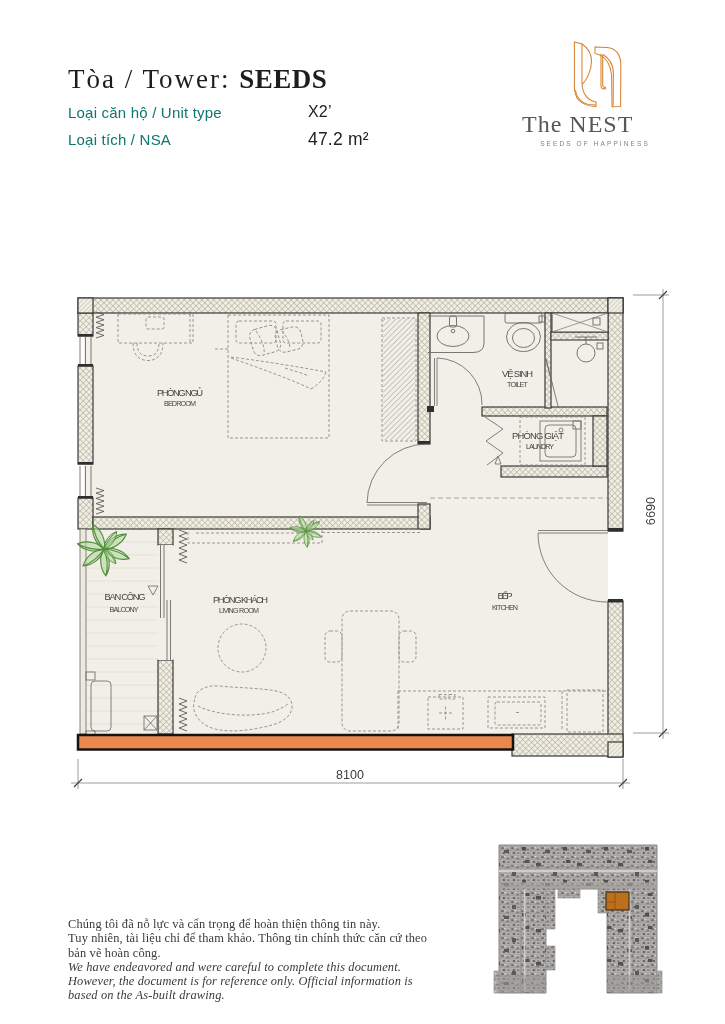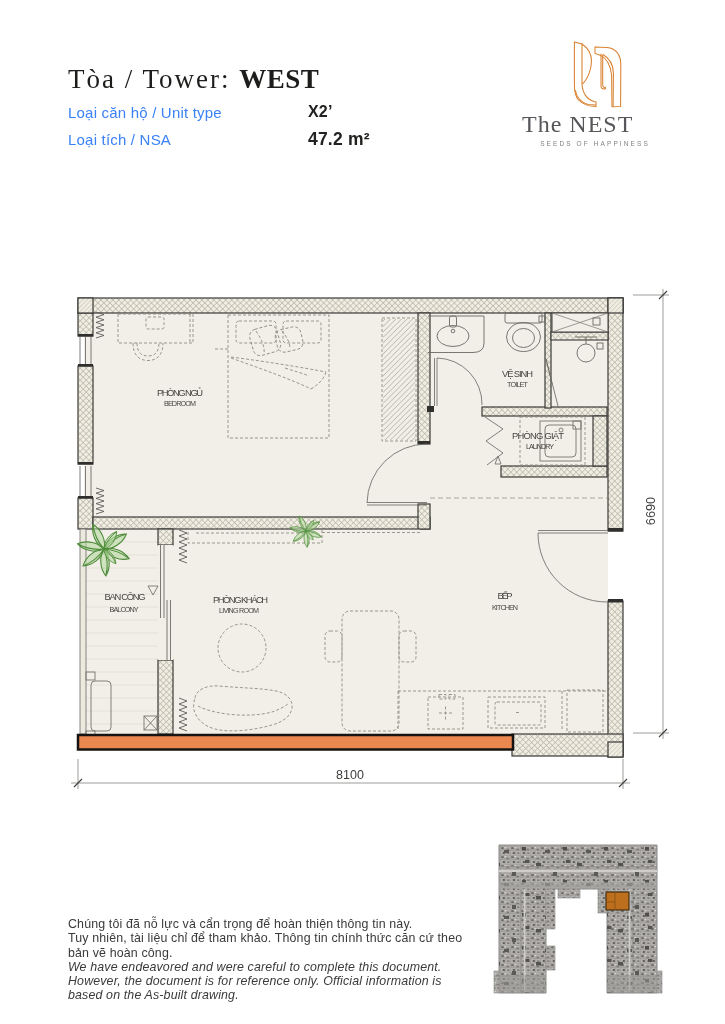--- a/index.html
+++ b/index.html
@@ -1,37 +1,37 @@
 <!DOCTYPE html>
 <html><head>
 <meta charset="utf-8">
 <style>
   html,body{margin:0;padding:0;background:#ffffff;}
   #page{position:relative;width:725px;height:1024px;background:#fff;overflow:hidden;
         font-family:"Liberation Sans",sans-serif;}
   .title{position:absolute;left:68px;top:64px;font-family:"Liberation Serif",serif;
          font-size:27px;color:#1d1d1b;letter-spacing:2px;}
   .title b{font-weight:700;letter-spacing:0.5px;}
-  .lbl{position:absolute;left:68px;font-size:15px;color:#3b82f6;letter-spacing:0.2px;}
+  .lbl{position:absolute;left:68px;font-size:15px;color:#0f766e;letter-spacing:0.2px;}
   .val{position:absolute;left:308px;color:#222220;}
   .logo-txt{position:absolute;left:522px;top:111px;width:146px;text-align:left;
             font-family:"Liberation Serif",serif;color:#57565a;font-size:24px;letter-spacing:1px;}
   .logo-tag{position:absolute;left:522px;top:140px;width:146px;text-align:center;
             font-size:6.5px;letter-spacing:2.1px;color:#828187;}
   .foot{position:absolute;left:68px;top:917px;font-size:12.4px;line-height:14.3px;
-        color:#3a3a3a;letter-spacing:0.15px;}
+        color:#3a3a3a;letter-spacing:0.15px;font-family:Liberation Serif, serif;}
 </style>
 </head>
 <body>
 <div id="page">
-  <div class="title">Tòa / Tower: <b>WEST</b></div>
+  <div class="title">Tòa / Tower: <b>SEEDS</b></div>
   <div class="lbl" style="top:104px;">Loại căn hộ / Unit type</div>
-  <div class="lbl val" style="top:103px;font-size:16px;font-weight:700;">X2’</div>
+  <div class="lbl val" style="top:103px;font-size:16px;font-weight:400;">X2’</div>
   <div class="lbl" style="top:131px;">Loại tích / NSA</div>
-  <div class="lbl val" style="top:129px;font-size:17.5px;font-weight:700;">47.2 m²</div>
+  <div class="lbl val" style="top:129px;font-size:17.5px;font-weight:400;">47.2 m²</div>
 
   <svg style="position:absolute;left:573px;top:40px;" width="52" height="72" viewBox="0 0 52 72">
     <g fill="none" stroke="#d9812f" stroke-width="1.05">
       <path d="M1.4,2 L9,4 L9,44 C9.4,53 14,59.6 21,61.5 L23,61.9 L23,66.6 C16,66.4 10,64.5 5.5,60 C2.5,56.5 1.4,51 1.4,45 Z"></path>
       <path d="M9,4 C15,8 18.5,14 18.5,21 C18.5,30 14,40 9.3,44"></path>
       <path d="M2.2,50 C3.5,57 8,62.5 15,64.4 L22.8,65.1"></path>
       <path d="M22,7 L34,7.5 C43,8 47.8,15 47.8,24.6 L47.6,66.5 L39,66.7 L38.6,35 C37.8,25 33,18 28,15.6 L22,13.4 Z"></path>
       <path d="M30,14.5 C36,18 40.3,24.5 40.4,33 L40.1,66.6"></path>
       <path d="M28,13.8 L28,46 C28,48.5 29.5,49.1 32.4,48.8 L32.4,47.4 C30.7,47.5 29.7,47 29.7,44.5 L29.7,14.4"></path>
     </g>

